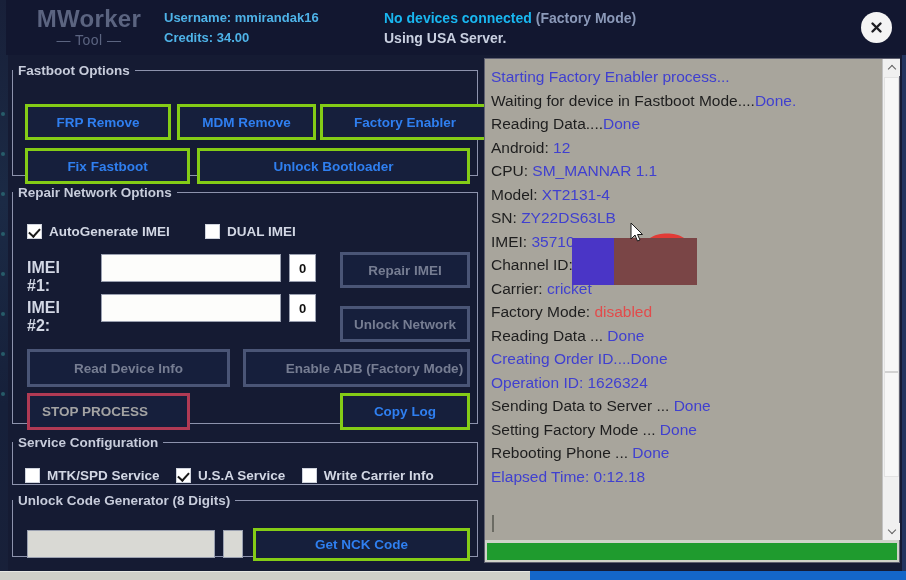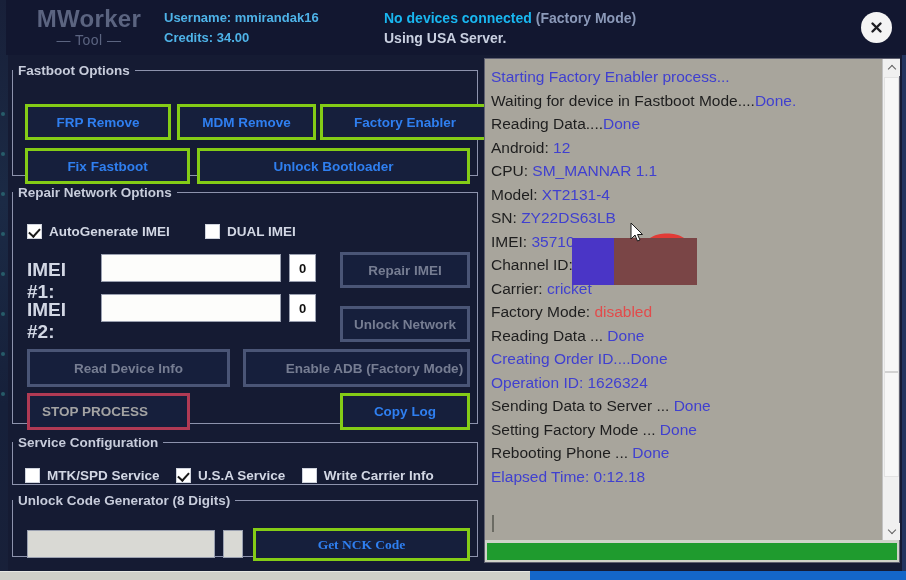--- a/index.html
+++ b/index.html
@@ -137,21 +137,21 @@
     margin-left: 7px; font-size: 13.5px; font-weight: bold; color: #d2d7e4;
     white-space: nowrap;
   }
   .chk2 { position: absolute; left: 192px; top: 22px; }
 
   .imei-row { position: absolute; left: 14px; }
   .imei-row.r1 { top: 54px; }
   .imei-row.r2 { top: 94px; }
   .imei-lbl {
     position: absolute; left: 0; top: 5px;
-    font-size: 19px; font-weight: bold; color: #d2d7e4;
+    font-size: 16px; font-weight: bold; color: #d2d7e4;
   }
   .imei-input {
     position: absolute; left: 74px; top: 0; width: 180px; height: 28px;
     background: #fdfdfb; border: 1px solid #9aa0b0;
   }
   .imei-zero {
     position: absolute; left: 262px; top: 0; width: 27px; height: 28px;
     background: #ffffff; border: 1px solid #9aa0b0;
     display: flex; align-items: center; justify-content: center;
     font-size: 13px; font-weight: bold; color: #111;
@@ -171,21 +171,21 @@
   
   .g-unlock { left: 4px; top: 436px; width: 466px; height: 64px; }
   .nck-input {
     position: absolute; left: 14px; top: 22px; width: 188px; height: 28px;
     background: #d9d9d4; border: 1px solid #9aa0b0;
   }
   .nck-small {
     position: absolute; left: 210px; top: 22px; width: 20px; height: 28px;
     background: #d9d9d4; border: 1px solid #9aa0b0;
   }
-  .b-nck { left: 240px; top: 20px; width: 217px; height: 33px; font-family: Liberation Serif, serif; }
+  .b-nck { left: 240px; top: 20px; width: 217px; height: 33px; }
 
   
   .log-wrap {
     position: absolute; left: 484px; top: 58px; width: 416px; height: 505px;
     background: #a8a59c;
     border: 1px solid #5f6070;
   }
   .log-body {
     position: absolute; left: 0; top: 0; right: 17px; bottom: 22px;
     padding: 6px 0 0 6px; overflow: hidden;

